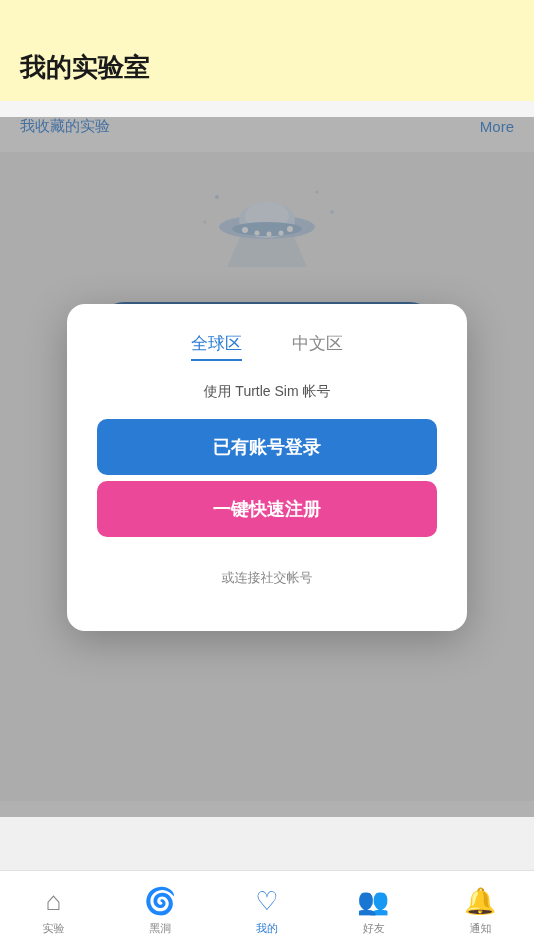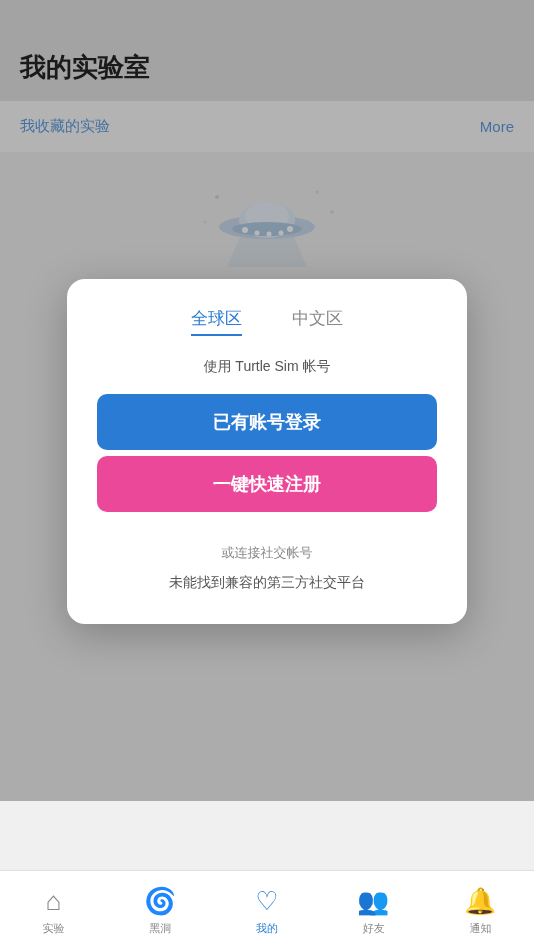--- a/index.html
+++ b/index.html
@@ -8,21 +8,21 @@
       width: 534px;
       height: 950px;
       background: #f0f0f0;
       font-family: -apple-system, 'PingFang SC', 'Microsoft YaHei', sans-serif;
       overflow: hidden;
       position: relative;
     }
 
     
     .header {
-      background: #a3a3a3;
+      background: #fef9c3;
       padding: 50px 20px 16px;
     }
     .header-title {
       font-size: 26px;
       font-weight: 700;
       color: #1a1a1a;
     }
 
     
     .bg-content {
@@ -73,21 +73,21 @@
       border-radius: 30px;
       padding: 16px 0;
       font-size: 17px;
       text-align: center;
       cursor: pointer;
     }
 
     
     .overlay {
       position: absolute;
-      top: 0;
+      top: 16px;
       left: 0;
       width: 534px;
       height: 100%;
       background: rgba(100,100,100,0.45);
       display: flex;
       align-items: center;
       justify-content: center;
       z-index: 10;
     }
 
@@ -276,21 +276,20 @@
 
       <div class="dialog-subtitle">使用 Turtle Sim 帐号</div>
 
       <button class="btn-login">已有账号登录</button>
 
       <button class="btn-register">一键快速注册</button>
 
 
       <div class="divider-text">或连接社交帐号</div>
 
-      <div class="social-text">未能找到兼容的第三方社交平台</div>
 
     </div>
   </div>
 
 </div>
 
 <div class="bottom-nav">
   <div class="nav-item">
     <span class="nav-icon">⌂</span>
     <span class="nav-label">实验</span>

